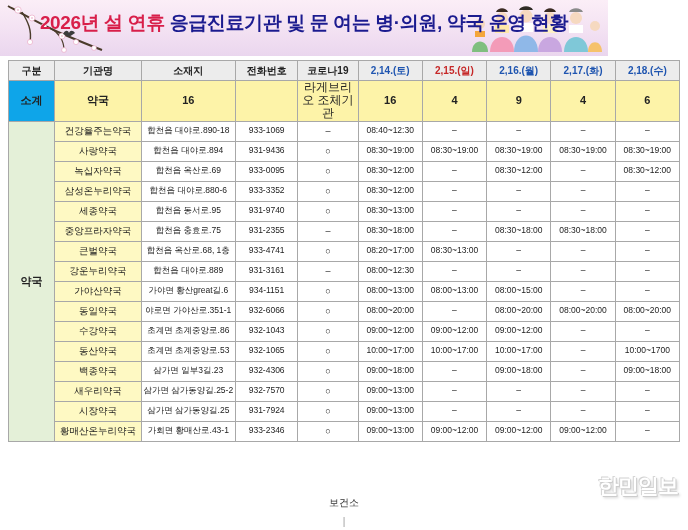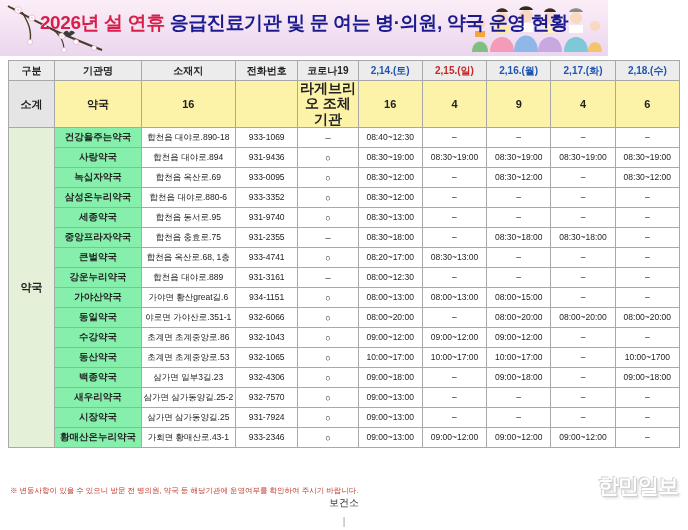--- a/index.html
+++ b/index.html
@@ -119,36 +119,36 @@
   thead th.tue,
   thead th.wed { color: #1f55b0; }
 
   tr.summary td {
     height: 30px;
     background: #fdf3a8;
     font-weight: bold;
     font-size: 11px;
   }
   tr.summary td.label {
-    background: #e5e5e5;
+    background: #0ea5e9;
   }
   tr.summary td.covid-note {
-    font-size: 14px;
-    font-weight: bold;
+    font-size: 12px;
+    font-weight: normal;
     line-height: 1.1;
   }
 
   td.gubun-vert {
     background: #e4f0d8;
     font-weight: bold;
     font-size: 11px;
   }
   td.pharm-name {
-    background: #86efac;
-    font-weight: bold;
+    background: #fef9c3;
+    font-weight: normal;
     font-size: 9.5px;
   }
   td.addr {
     font-size: 8.5px;
   }
   td.tel {
     font-size: 8.5px;
   }
   td.covid {
     font-size: 9px;
@@ -516,21 +516,20 @@
           <td class="hours">09:00~13:00</td>
           <td class="hours">09:00~12:00</td>
           <td class="hours">09:00~12:00</td>
           <td class="hours">09:00~12:00</td>
           <td class="hours">–</td>
         </tr>
       </tbody>
     </table>
   </div>
 
-  <div class="footnote">※ 변동사항이 있을 수 있으니 방문 전 병의원, 약국 등 해당기관에 운영여부를 확인하여 주시기 바랍니다.</div>
 
   <div class="watermark">한민일보</div>
 
   <div class="footer-bar">
     <svg class="globe" viewBox="0 0 16 16">
       <circle cx="8" cy="8" r="7" fill="#1f6fc4"></circle>
       <path d="M1 8 h14 M8 1 c3 3,3 11,0 14 M8 1 c-3 3,-3 11,0 14" stroke="#ffffff" stroke-width="0.9" fill="none"></path>
       <path d="M2.5 4.5 c3 1.6, 8 1.6, 11 0 M2.5 11.5 c3 -1.6, 8 -1.6, 11 0" stroke="#ffffff" stroke-width="0.7" fill="none"></path>
     </svg>
     <span>보건소</span>

